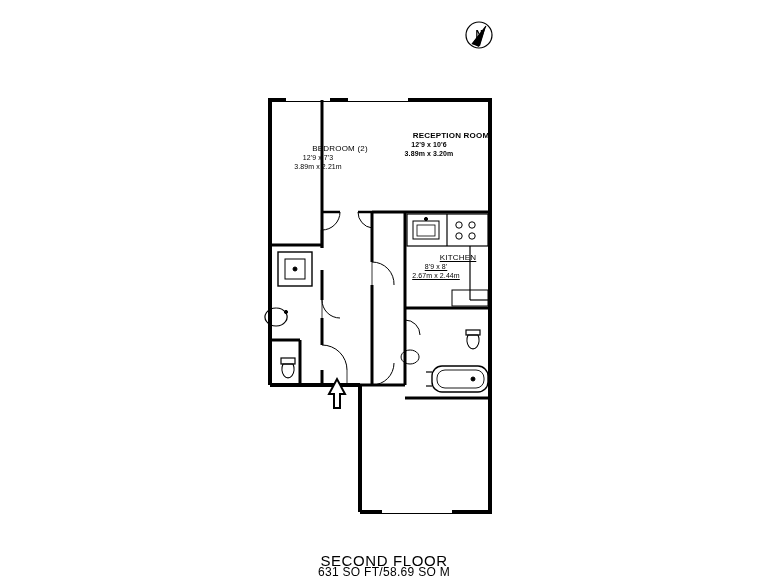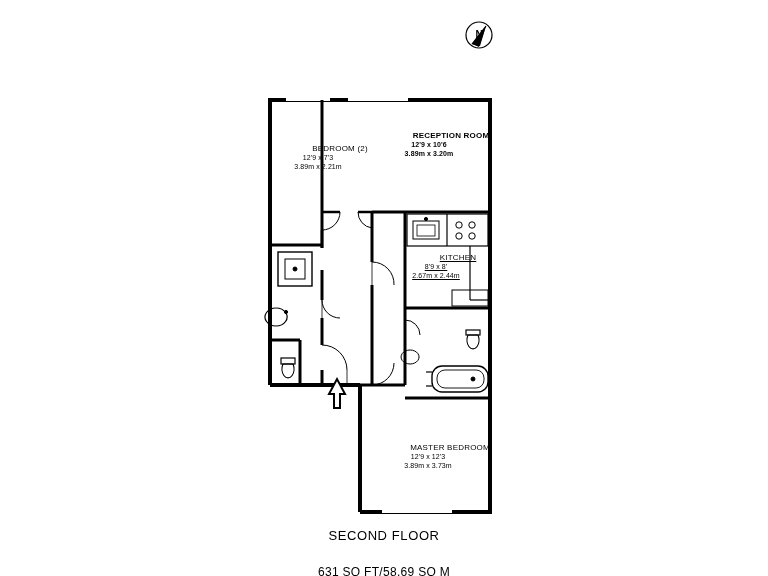--- a/index.html
+++ b/index.html
@@ -38,22 +38,23 @@
   .room-name {
     font-size: 8px;
     letter-spacing: 0.2px;
     padding-left: 44px;
   }
   .room-dim {
     font-size: 7px;
     letter-spacing: 0.1px;
   }
   .footer-title {
-    font-size: 13px;
+    font-size: 15px;
     letter-spacing: 0.6px;
+    margin-top: 24px;
   }
   .footer-area {
     font-size: 12px;
     letter-spacing: 0.3px;
   }
   .centered {
     transform: translateX(-50%);
   }
 </style>
 </head>
@@ -212,23 +213,18 @@
     <div class="room-dim">12'9 x 10'6</div>
     <div class="room-dim">3.89m x 3.20m</div>
   </div>
 
   <div class="label centered" style="left:436px; top:253px;text-decoration:underline;">
     <div class="room-name">KITCHEN</div>
     <div class="room-dim">8'9 x 8'</div>
     <div class="room-dim">2.67m x 2.44m</div>
   </div>
 
-  <div class="label centered" style="left:428px; top:443px;">
-    <div class="room-name">MASTER BEDROOM</div>
-    <div class="room-dim">12'9 x 12'3</div>
-    <div class="room-dim">3.89m x 3.73m</div>
-  </div>
 
   <div class="label centered footer-title" style="left:384px; top:528px;">SECOND FLOOR</div>
 
   <div class="label centered footer-area" style="left:384px; top:565px;">631 SQ FT/58.69 SQ M</div>
 
 </div>
 
 </body></html>

